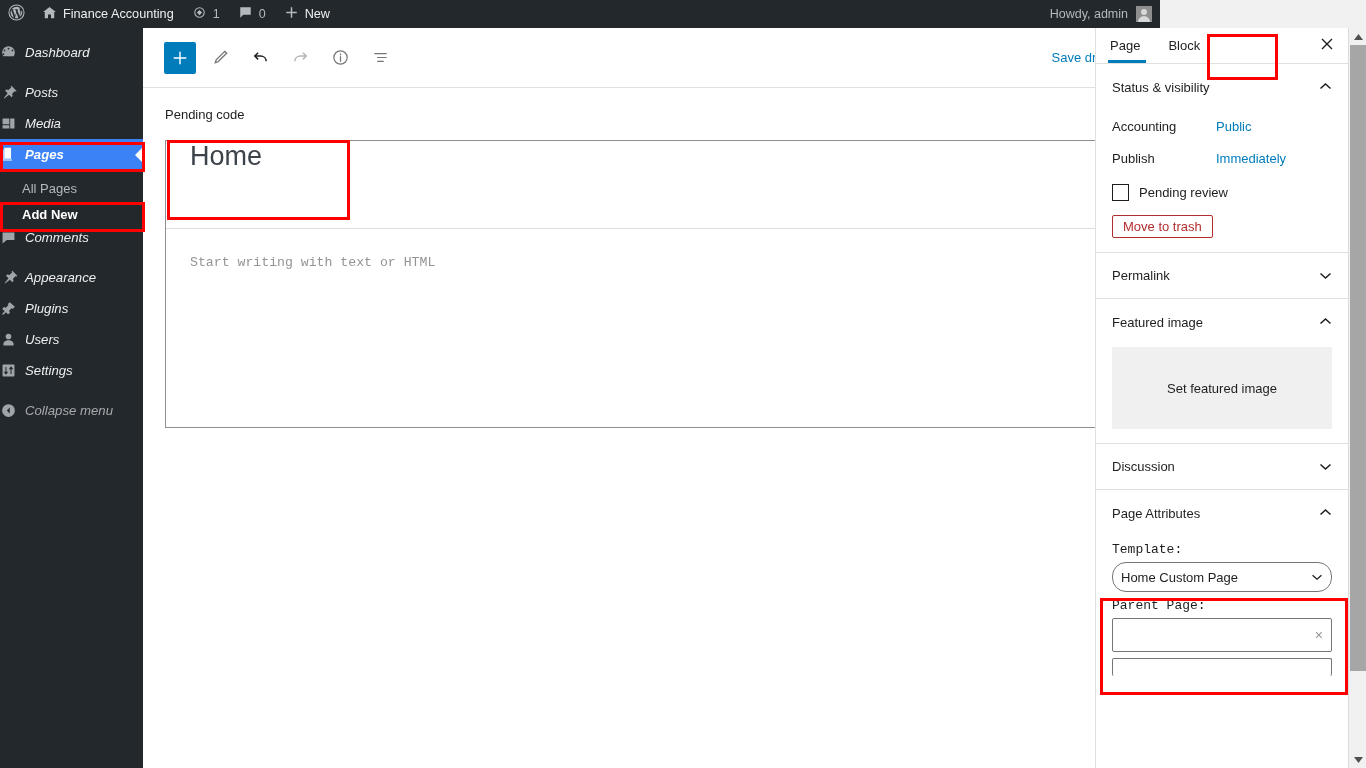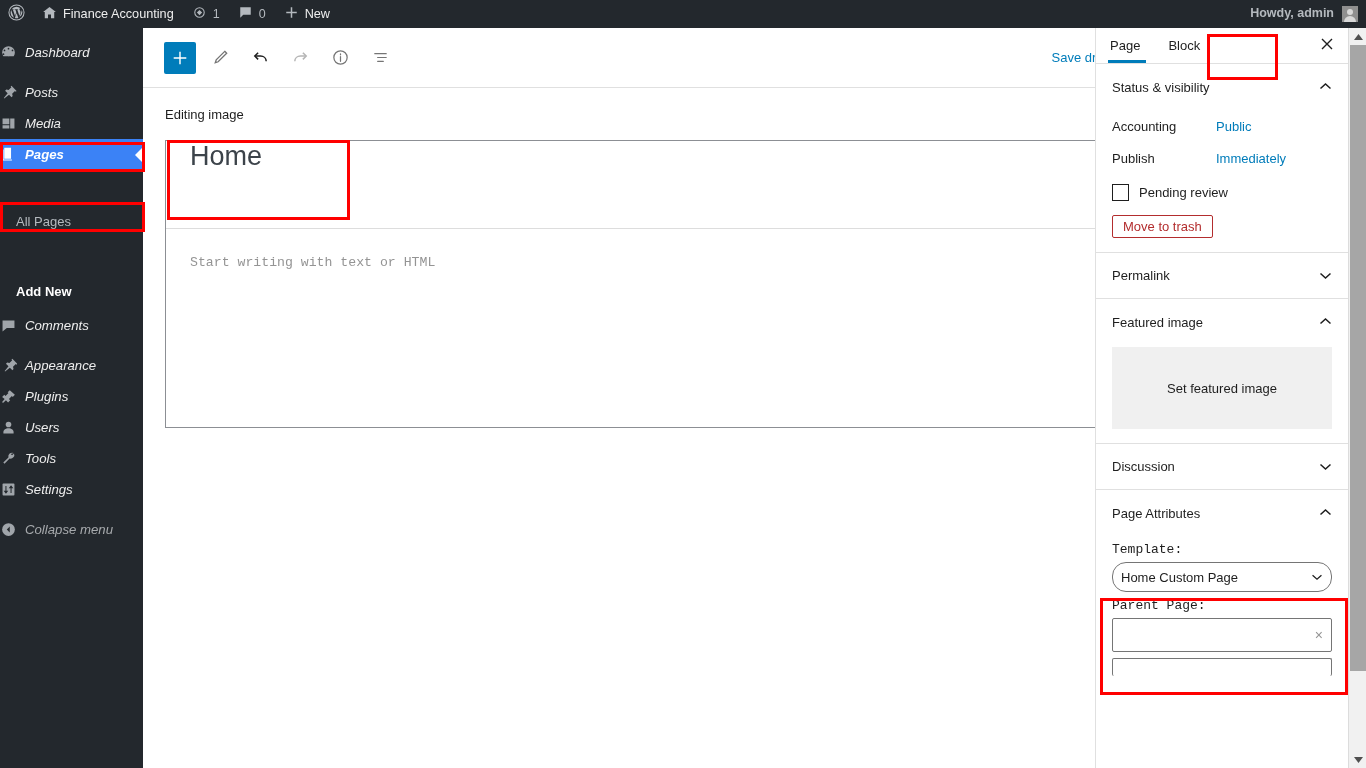--- a/index.html
+++ b/index.html
@@ -7,35 +7,35 @@
     margin: 0; padding: 0;
     width: 1366px; height: 768px;
     overflow: hidden;
     font-family: "Liberation Sans", sans-serif;
     background: #f1f1f1;
   }
 
   
   #adminbar {
     position: absolute; top: 0; left: 0;
-    width: 1366px; height: 28px;
+    width: 1160px; height: 28px;
     background: #23282d;
     color: #b4b9be;
     font-size: 12.5px;
     display: flex; align-items: center;
   }
   .ab-item {
     display: flex; align-items: center; gap: 6px;
     height: 28px; padding: 0 9px;
     color: #b4b9be; white-space: nowrap;
   }
   .ab-item.first { padding-left: 8px; padding-right: 8px; }
   .ab-label { color: #eee; font-size: 12.7px; }
   .ab-count { color: #b4b9be; font-size: 12.5px; }
-  .ab-right { margin-left: auto; display: flex; padding-right: 8px; font-weight: bold; }
+  .ab-right { margin-left: auto; display: flex; align-items: center; padding-right: 8px; }
   .ab-howdy { color: #b4b9be; font-size: 12.5px; padding-right: 8px; }
   .avatar-sq {
     width: 16px; height: 16px; background: #8f8f8f;
     display: inline-block; position: relative; overflow: hidden;
   }
   .avatar-sq::before {
     content: ""; position: absolute; left: 5px; top: 2.5px;
     width: 6px; height: 6px; border-radius: 50%; background: #d8d8d8;
   }
   .avatar-sq::after {
@@ -67,24 +67,23 @@
   .menu-item.current .arrow {
     position: absolute; right: 0; top: 50%; margin-top: -8px;
     width: 0; height: 0;
     border-top: 8px solid transparent;
     border-bottom: 8px solid transparent;
     border-right: 8px solid #fff;
   }
   .menu-item.collapse { color: #a7aaad; }
   .menu-gap { height: 9px; }
   .submenu-item {
-    height: 26px; display: flex; align-items: flex-start;
-    padding-left: 16px; font-size: 13px; color: #b4b9be;
+    height: 26px; display: flex; align-items: flex-end;
+    padding-left: 22px; font-size: 13px; color: #b4b9be;
     position: relative;
-    margin-top: 44px;
   }
   .submenu-item.current { color: #fff; font-weight: bold; }
 
   
   .redbox {
     position: absolute;
     border: 3px solid #ff0000;
     pointer-events: none;
     z-index: 60;
   }
@@ -388,28 +387,20 @@
   <div class="menu-item">
     <span class="mi-icon">
       <svg width="17" height="17" viewBox="0 0 20 20" fill="currentColor">
           <circle cx="10" cy="6.5" r="3.3"></circle>
           <path d="M10 11c-3.4 0-6 2-6 4.4V17h12v-1.6c0-2.4-2.6-4.4-6-4.4z"></path>
         </svg>
     </span>
     <span class="mi-label">Users</span>
   </div>
 
-  <div class="menu-item">
-    <span class="mi-icon">
-      <svg width="17" height="17" viewBox="0 0 20 20" fill="currentColor">
-          <path d="M16 3.5a4.5 4.5 0 0 0-6.1 5.2l-6 6 1.4 1.4 6-6A4.5 4.5 0 0 0 16.5 4l-2.3 2.3-1.5-1.5z"></path>
-        </svg>
-    </span>
-    <span class="mi-label">Tools</span>
-  </div>
 
   <div class="menu-item">
     <span class="mi-icon">
       <svg width="17" height="17" viewBox="0 0 20 20" fill="currentColor">
           <rect x="3" y="3" width="14" height="14" rx="1"></rect>
           <path d="M7 6v8M7 14l-1.5-2h3zM13 14V6M13 6l-1.5 2h3z" stroke="#23282d" stroke-width="1.2" fill="#23282d"></path>
         </svg>
     </span>
     <span class="mi-label">Settings</span>
   </div>
@@ -479,21 +470,21 @@
             <circle cx="2.5" cy="4" r="1.5"></circle>
             <circle cx="2.5" cy="9.5" r="1.5"></circle>
             <circle cx="2.5" cy="15" r="1.5"></circle>
           </svg>
       </div>
     </div>
   </div>
 
   <div id="canvas">
     <div id="codebar">
-      <div class="cb-title">Editing image</div>
+      <div class="cb-title">Pending code</div>
       <div class="cb-exit">Exit code editor</div>
     </div>
 
     <div id="codebox">
       <div id="titlerow">
         <div id="pagetitle">Home</div>
         <div class="grammarly">G</div>
       </div>
       <div id="codearea">Start writing with text or HTML</div>
     </div>

